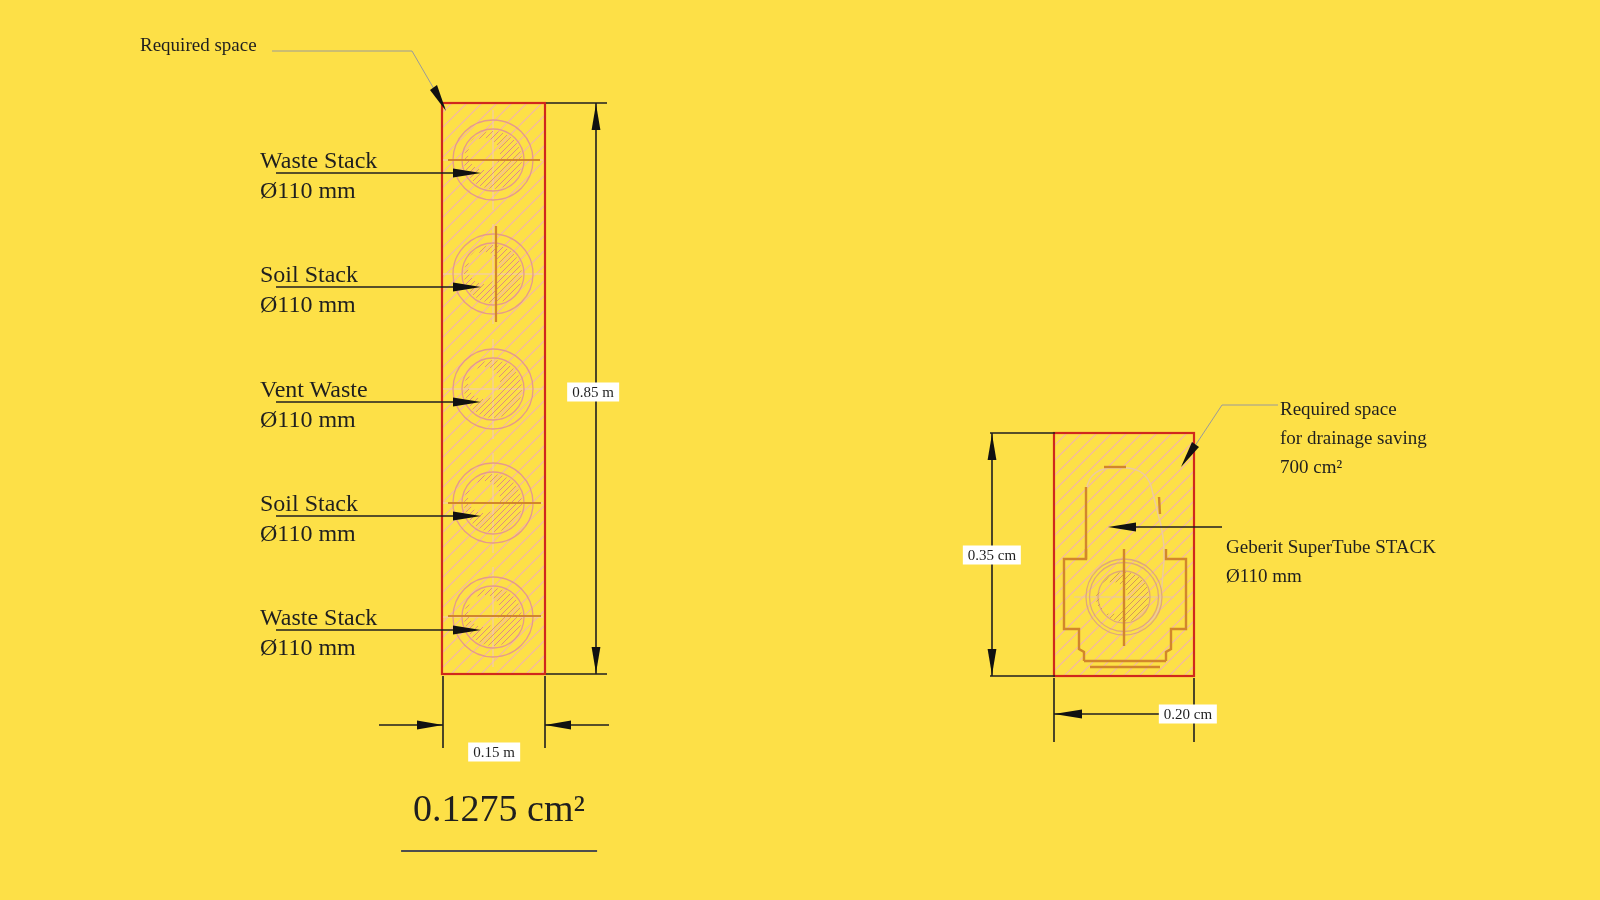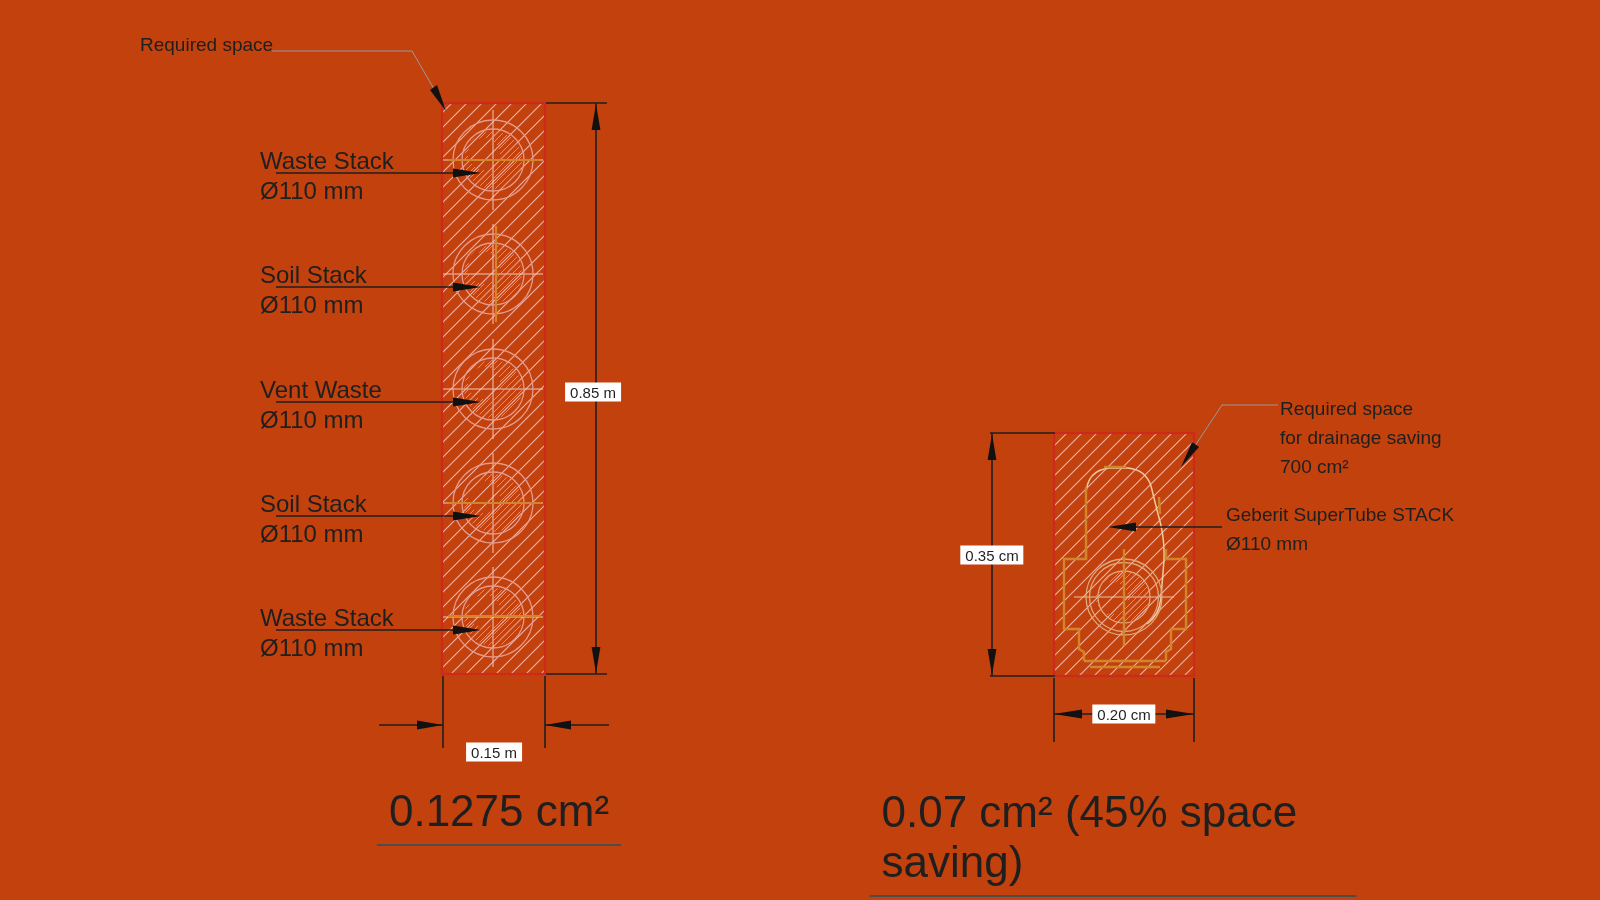--- a/index.html
+++ b/index.html
@@ -1,32 +1,32 @@
 <!DOCTYPE html>
 <html><head>
 <meta charset="utf-8">
 <style>
   html,body{margin:0;padding:0;background:#ffffff;}
   #stage{
-    position:relative;width:1600px;height:900px;background:#c2410c;overflow:hidden;
-    font-family:Liberation Sans, sans-serif;color:#1f1f1f;
+    position:relative;width:1600px;height:900px;background:#fde047;overflow:hidden;
+    font-family:Liberation Serif, serif;color:#1f1f1f;
   }
   #linework{position:absolute;left:0;top:0;}
   .txt{position:absolute;white-space:nowrap;}
   .small{font-size:19px;line-height:29px;}
   .stack-label{position:absolute;left:260px;font-size:24px;}
   .stack-label .name{line-height:21px;}
   .stack-label .size{margin-top:9px;line-height:21px;}
   .dim{
     position:absolute;font-size:15px;background:#ffffff;padding:1px 5px;
     transform:translate(-50%,-50%);
   }
   .area-title{
-    position:absolute;font-size:44px;transform:translateX(-50%);
-    padding:0 12px 8px 12px;border-bottom:2.5px solid #4d4d4d;
+    position:absolute;font-size:38px;transform:translateX(-50%);
+    padding:0 12px 20px 12px;border-bottom:2.5px solid #4d4d4d;
   }
 </style>
 </head>
 <body>
 
 <div id="stage">
 
   <svg id="linework" width="1600" height="900" viewBox="0 0 1600 900">
     <defs>
       <pattern id="hatchWall" width="15" height="15" patternUnits="userSpaceOnUse">
@@ -208,29 +208,28 @@
     <div class="size">Ø110 mm</div>
   </div>
   <div class="stack-label" style="top:607px;">
     <div class="name">Waste Stack</div>
     <div class="size">Ø110 mm</div>
   </div>
 
   <div class="dim" style="left:593px;top:392px;">0.85 m</div>
   <div class="dim" style="left:494px;top:724px;margin-top:28px;">0.15 m</div>
   <div class="dim" style="left:992px;top:555px;">0.35 cm</div>
-  <div class="dim" style="left:1124px;top:714px;">0.20 cm</div>
+  <div class="dim" style="left:1188px;top:714px;">0.20 cm</div>
 
   <div class="txt small" style="left:1280px;top:394px;">
     <div>Required space</div>
     <div>for drainage saving</div>
     <div>700 cm²</div>
   </div>
 
-  <div class="txt small" style="left:1226px;top:500px;">
+  <div class="txt small" style="left:1226px;top:532px;">
     <div>Geberit SuperTube STACK</div>
     <div>Ø110 mm</div>
   </div>
 
   <div class="area-title" style="left:499px;top:786px;">0.1275 cm²</div>
-  <div class="area-title" style="left:1113px;top:787px;">0.07 cm² (45% space saving)</div>
 
 </div>
 
 </body></html>

